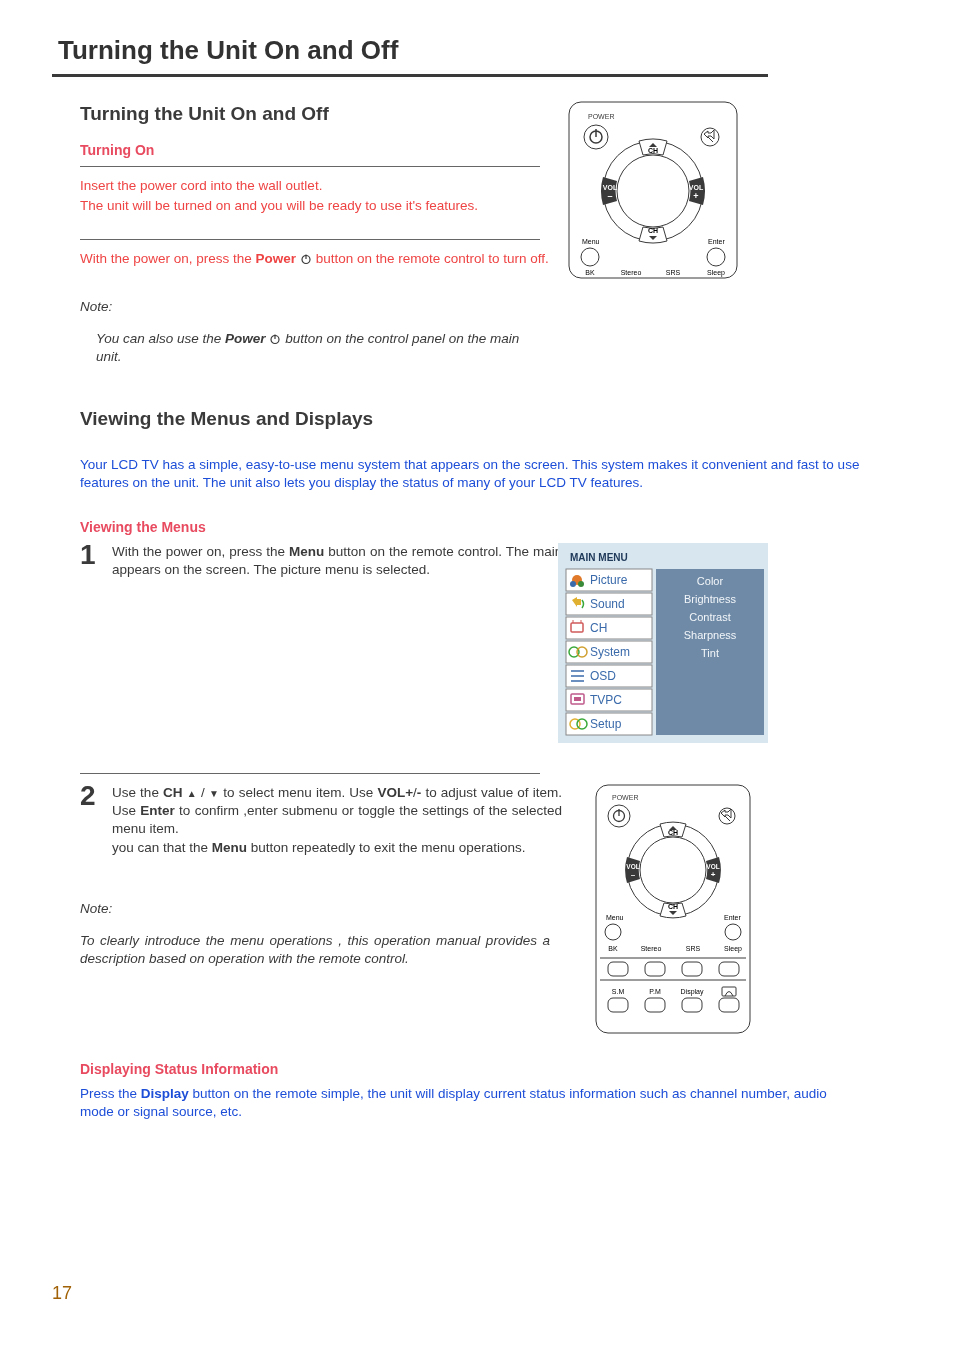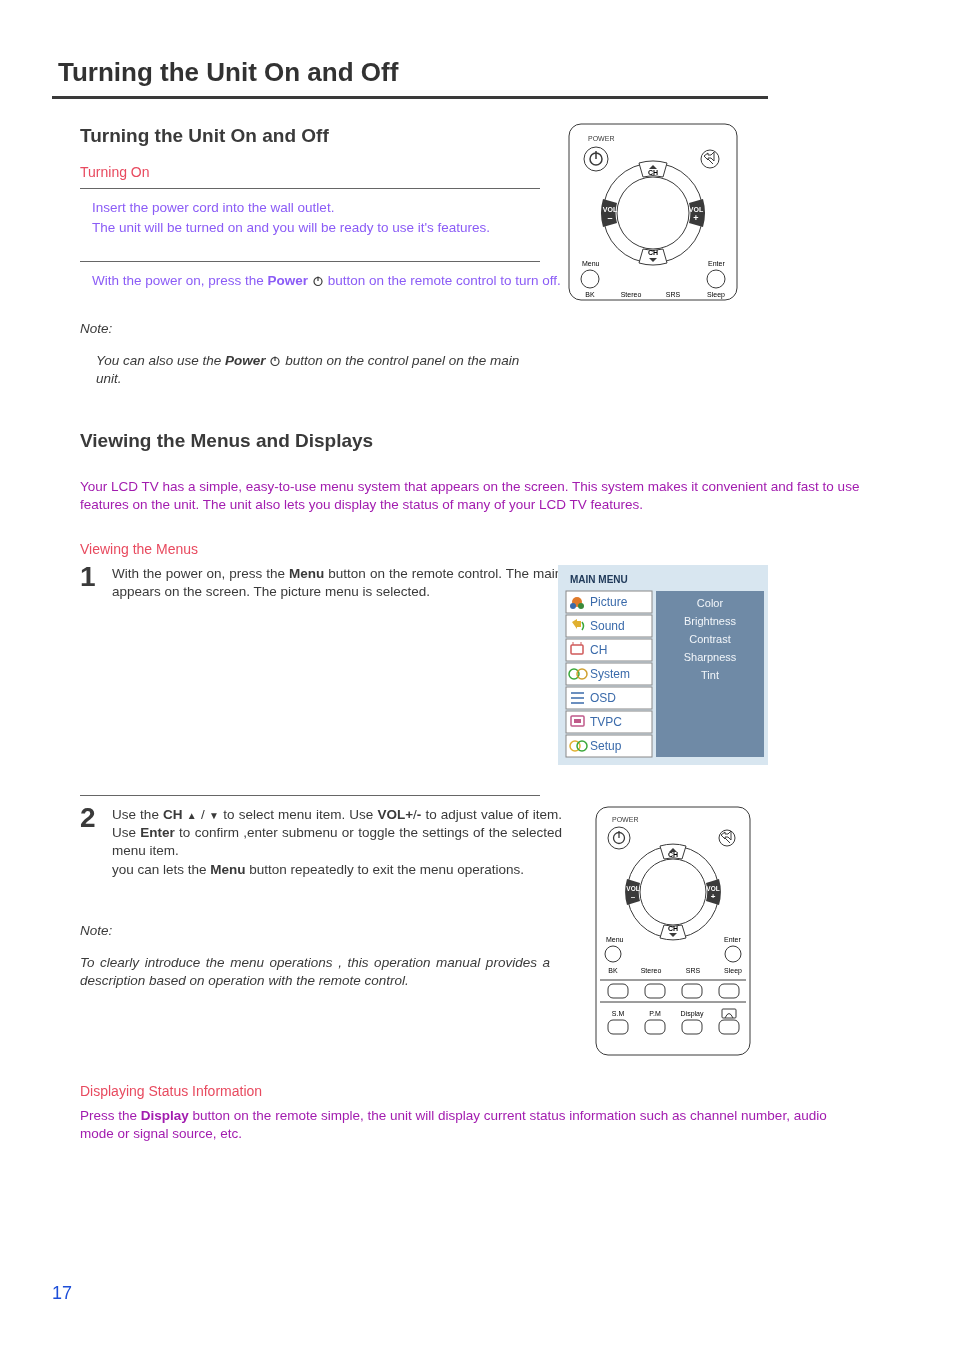--- a/index.html
+++ b/index.html
@@ -1,34 +1,34 @@
 <!DOCTYPE html>
 <html><head>
 <meta charset="utf-8">
 <style>
   html,body{margin:0;padding:0;background:#fff;color:#3a3a3a;font-family:Arial,Helvetica,sans-serif;font-size:14px;line-height:1.35}
-  .page{width:820px;height:1345px;box-sizing:border-box;padding:55px 52px 30px 52px;position:relative}
+  .page{width:820px;height:1345px;box-sizing:border-box;padding:33px 52px 30px 52px;position:relative}
   .chapter-title{font-size:26px;font-weight:bold;margin:0 0 6px 6px;color:#323232}
   .chapter-rule{border:none;border-top:3px solid #3a3a3a;margin:0 0 24px 0}
   .indent{margin-left:28px}
   .section-heading{font-size:19px;color:#3a3a3a;margin:0 0 14px 0}
-  .sub-heading{font-size:14px;font-weight:normal;color:#e84a5f;margin:0 0 6px 0}
+  .sub-heading{font-size:14px;font-weight:bold;color:#e84a5f;margin:0 0 6px 0}
   .thin-rule{border:none;border-top:1px solid #666;margin:0 0 10px 0;width:460px}
-  .body-text{font-size:13.5px;color:#8b5cf6;margin:0 0 2px 12px;width:520px}
-  .body-text-full{font-size:13.5px;color:#a21caf;margin:0}
+  .body-text{font-size:13.5px;color:#ef4444;margin:0 0 2px 0;width:520px}
+  .body-text-full{font-size:13.5px;color:#1d4ed8;margin:0}
   .noteword{font-style:italic;font-weight:normal;font-size:13.5px}
   .note-body{font-style:italic;font-size:13.5px;color:#3a3a3a}
   .two-col{display:flex;align-items:flex-start;gap:20px}
   .left-col{flex:1;min-width:0}
   .right-col{flex:0 0 200px}
   .step{display:flex;gap:14px;margin:0 0 10px 0;width:520px}
   .stepnum{font-family:"Trebuchet MS",Arial,sans-serif;font-size:28px;font-weight:bold;color:#3a3a3a;line-height:1;margin-top:-2px;width:18px;flex:0 0 18px}
   .steptxt{font-size:13.5px;color:#3a3a3a;text-align:justify}
   .power-icon{display:inline-block;vertical-align:-2px}
-  .page-num{position:absolute;left:52px;bottom:40px;font-size:18px;color:#1d4ed8}
+  .page-num{position:absolute;left:52px;bottom:40px;font-size:18px;color:#a16207}
   .spacer{height:22px}
   svg{display:block}
   b{font-weight:bold}
 </style>
 </head>
 <body>
 <div class="page">
 
 <h1 class="chapter-title">Turning the Unit On and Off</h1>
 <hr class="chapter-rule">
@@ -186,21 +186,21 @@
   <hr class="thin-rule">
 
   <div class="two-col">
     <div class="left-col">
       <div class="step">
         <div class="stepnum">2</div>
         <div class="steptxt" style="width:450px">
           <span>Use the </span><b>CH</b>
           <span style="font-size:10px">▲</span> / <span style="font-size:10px">▼</span>
           <span> to select menu item. Use </span><b>VOL+</b><span>/</span><b>-</b><span> to adjust value  of item. Use </span><b>Enter</b><span> to confirm ,enter submenu or toggle the settings of the selected menu item.</span><br>
-          <span>you can lets the </span><b>Menu</b><span> button repeatedly to exit the menu operations.</span>
+          <span>you can that the </span><b>Menu</b><span> button repeatedly to exit the menu operations.</span>
         </div>
       </div>
 
       <div style="height:20px"></div>
       <p class="noteword">Note:</p>
       <p class="note-body" style="width:470px;margin:4px 8px 0 0;text-align:justify">To clearly introduce the menu operations , this operation manual provides a description based on operation with the remote control.</p>
     </div>
 
     <div class="right-col" style="flex:0 0 180px">
       <svg width="170" height="250" viewBox="0 0 170 250">

